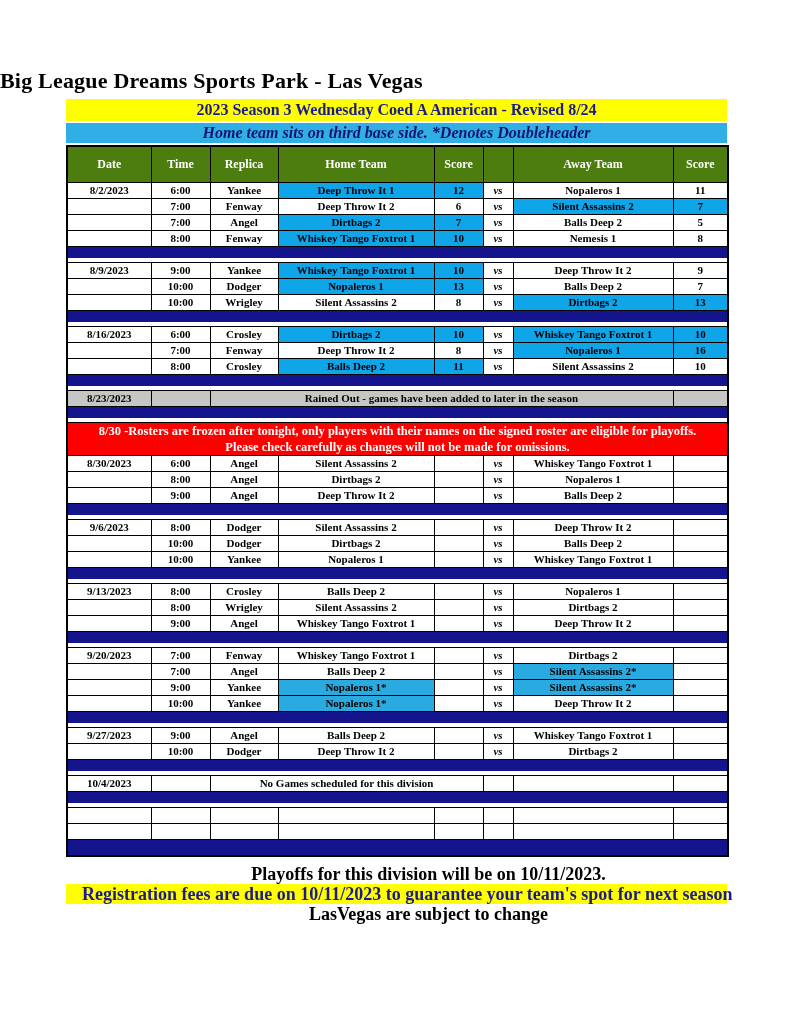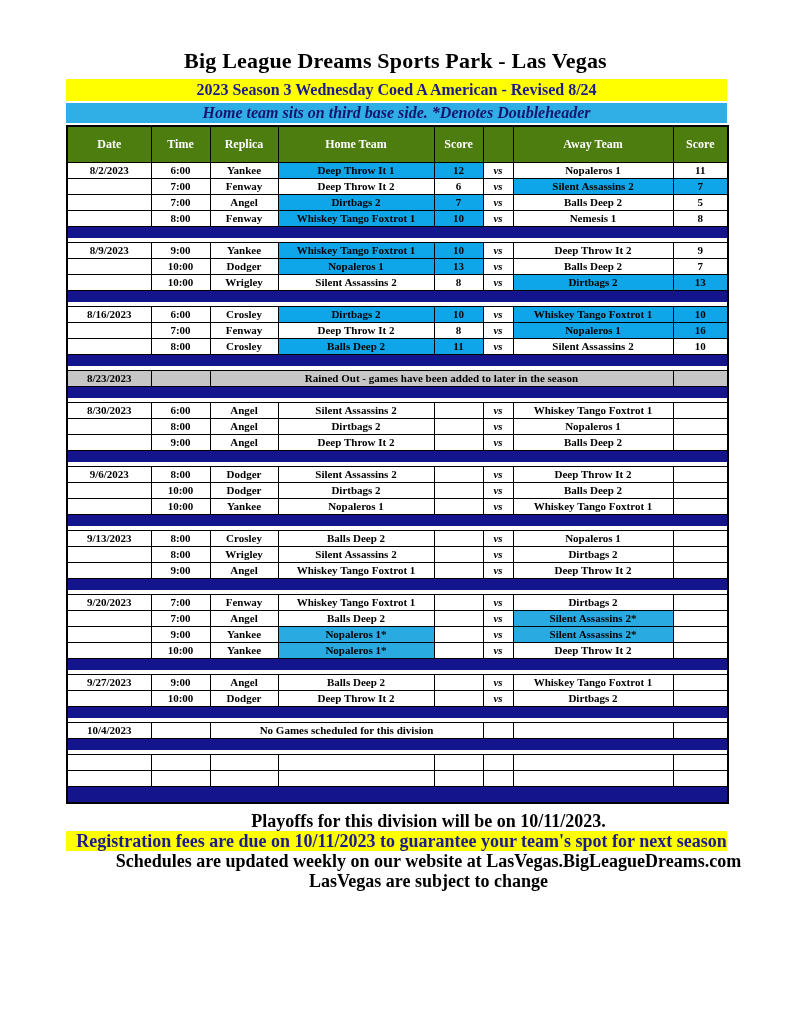--- a/index.html
+++ b/index.html
@@ -7,22 +7,22 @@
   body {
     width:791px; height:1024px;
     font-family:"Liberation Serif", serif;
     font-weight:bold;
     position:relative;
     overflow:hidden;
   }
   .page { width:791px; height:1024px; }
 
   .title {
-    padding-top:48px;
-    text-align:center;
+    padding-top:68px;
+    text-align:left;
     font-size:22px;
     color:#000;
     letter-spacing:0.2px;
   }
   .banner { width:661px; margin-left:66px; text-align:center; }
   .banner-yellow {
     margin-top:5px;
     background:#ffff00;
     color:#1b1b8c;
     font-size:16px;
@@ -67,21 +67,21 @@
   tr.spacer td { border:none; height:4px; background:#fff; }
   tr.gray td { background:#c6c6c6; }
   td.gray-text { text-align:left; padding-left:4px; }
   tr.red-row td { border-left:none; border-right:none; background:#ff0000; height:auto; }
   .red-line { color:#ffffff; font-size:12.5px; line-height:16px; text-align:center; white-space:nowrap; }
 
   .footer { margin-left:66px; margin-top:7px; }
   .fline { font-size:18px; color:#000; height:20px; line-height:20px; white-space:nowrap;text-align:center; }
   .fline.yellow {
     background:#ffff00; color:#1b1b8c;
-    width:661px; padding-left:10px;
+    width:661px; padding-left:16px;
   }
 </style>
 </head>
 <body>
 
 <div class="page">
 
   <div class="title">Big League Dreams Sports Park - Las Vegas</div>
 
   <div class="banner banner-yellow">2023 Season 3 Wednesday Coed A American - Revised 8/24</div>
@@ -234,20 +234,26 @@
           <td></td>
           <td class="gray-text" colspan="5">Rained Out - games have been added to later in the season</td>
           <td></td>
         </tr>
         <tr class="navy">
           <td colspan="8"></td>
         </tr>
         <tr class="spacer">
           <td colspan="8"></td>
         </tr>
+        <tr class="red-row">
+          <td colspan="8">
+            <div class="red-line">8/30 -Rosters are frozen after tonight, only players with their names on the signed roster are eligible for playoffs.</div>
+            <div class="red-line">Please check carefully as changes will not be made for omissions.</div>
+          </td>
+        </tr>
         <tr class="game">
           <td>8/30/2023</td>
           <td>6:00</td>
           <td>Angel</td>
           <td>Silent Assassins 2</td>
           <td></td>
           <td class="vs">vs</td>
           <td>Whiskey Tango Foxtrot 1</td>
           <td></td>
         </tr>
@@ -457,17 +463,16 @@
         </tr>
         <tr class="navy-end">
           <td colspan="8"></td>
         </tr>
       </tbody>
   </table>
 
   <div class="footer">
     <div class="fline">Playoffs for this division will be on 10/11/2023.</div>
     <div class="fline yellow">Registration fees are due on 10/11/2023 to guarantee your team's spot for next season</div>
-    <div class="fline">Schedules are updated weekly on our website at LasVegas.BigLeagueDreams.com</div>
     <div class="fline">LasVegas are subject to change</div>
   </div>
 
 </div>
 
 </body></html>

